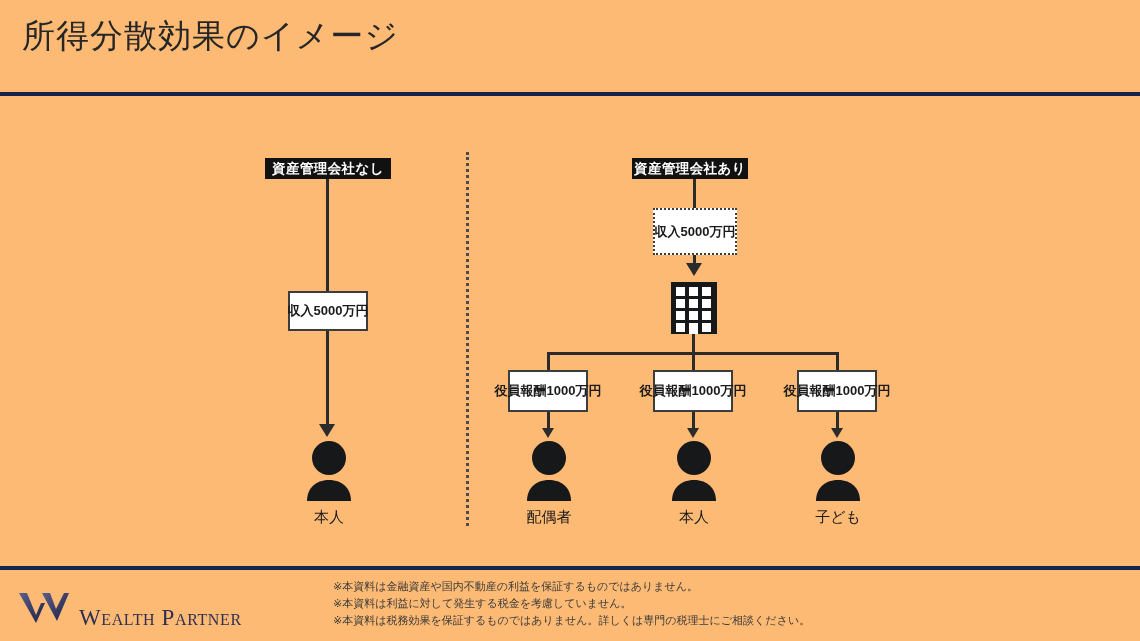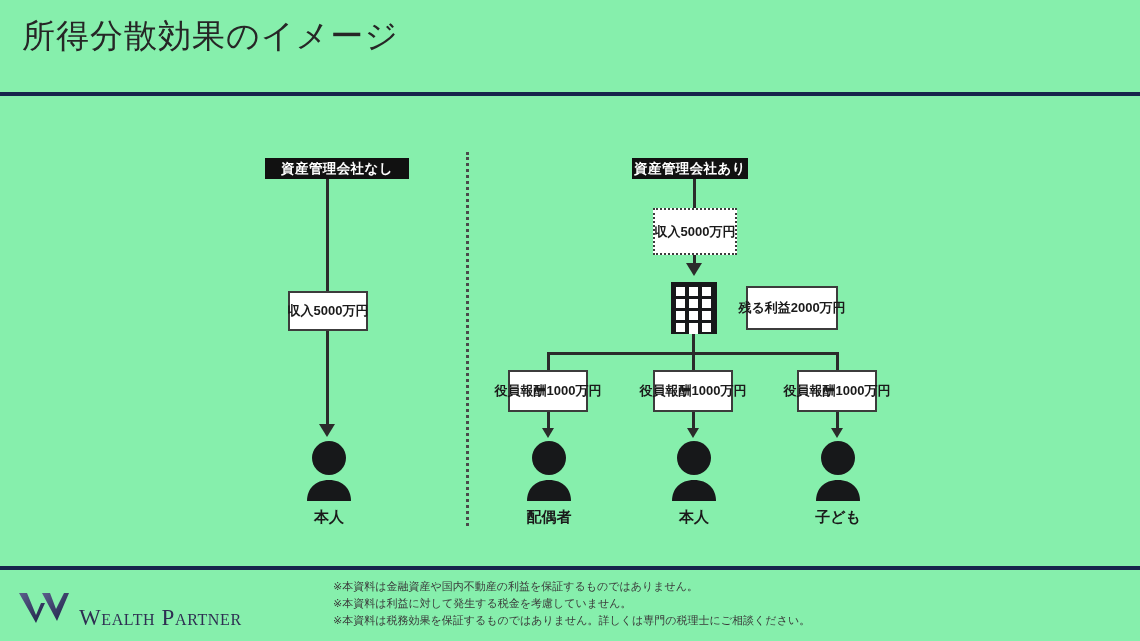--- a/index.html
+++ b/index.html
@@ -8,21 +8,21 @@
     background: #ffffff;
   }
   body {
     font-family: "Liberation Sans", "DejaVu Sans", sans-serif;
     color: #1a1a1a;
   }
   #slide {
     position: relative;
     width: 1140px;
     height: 641px;
-    background: #86efac;
+    background: #fdba74;
     overflow: hidden;
   }
 
   
   #page-title {
     position: absolute;
     left: 22px;
     top: 16px;
     font-size: 33px;
     font-weight: 400;
@@ -121,21 +121,21 @@
   
   .person {
     position: absolute;
     width: 58px;
     height: 62px;
   }
   .person svg { display: block; }
   .person-label {
     position: absolute;
     font-size: 15px;
-    font-weight: 700;
+    font-weight: 400;
     color: #1a1a1a;
     white-space: nowrap;
     text-align: center;
   }
 
   
   .building {
     position: absolute;
     width: 46px;
     height: 52px;
@@ -185,21 +185,21 @@
 
 <div id="slide">
 
   <div id="page-title">所得分散効果のイメージ</div>
   <div id="header-rule"></div>
 
   <div id="diagram">
 
     <div class="divider-dotted"></div>
 
-    <div class="badge" style="left:265px; top:62px; width:144px;">資産管理会社なし</div>
+    <div class="badge" style="left:265px; top:62px; width:126px;">資産管理会社なし</div>
 
     <div class="vline" style="left:326px; top:83px; height:112px;"></div>
 
     <div class="box" style="left:288px; top:195px; width:80px; height:40px;">
       <span class="l1">収入</span>
       <span class="l2">5000万円</span>
     </div>
 
     <div class="vline" style="left:326px; top:235px; height:97px;"></div>
     <div class="arrow-down" style="left:319px; top:328px;"></div>
@@ -237,24 +237,20 @@
           <rect x="5" y="29" width="9" height="9"></rect>
           <rect x="18" y="29" width="9" height="9"></rect>
           <rect x="31" y="29" width="9" height="9"></rect>
           <rect x="5" y="41" width="9" height="9"></rect>
           <rect x="18" y="41" width="9" height="11"></rect>
           <rect x="31" y="41" width="9" height="9"></rect>
         </g>
       </svg>
     </div>
 
-    <div class="box" style="left:746px; top:190px; width:92px; height:44px;">
-      <span class="l1">残る利益</span>
-      <span class="l2">2000万円</span>
-    </div>
 
     <div class="vline" style="left:692px; top:238px; height:20px;"></div>
     <div class="hline" style="left:547px; top:256px; width:292px;"></div>
     <div class="vline" style="left:547px; top:256px; height:18px;"></div>
     <div class="vline" style="left:692px; top:256px; height:18px;"></div>
     <div class="vline" style="left:836px; top:256px; height:18px;"></div>
 
     <div class="box" style="left:508px; top:274px; width:80px; height:42px;">
       <span class="l1">役員報酬</span>
       <span class="l2">1000万円</span>

